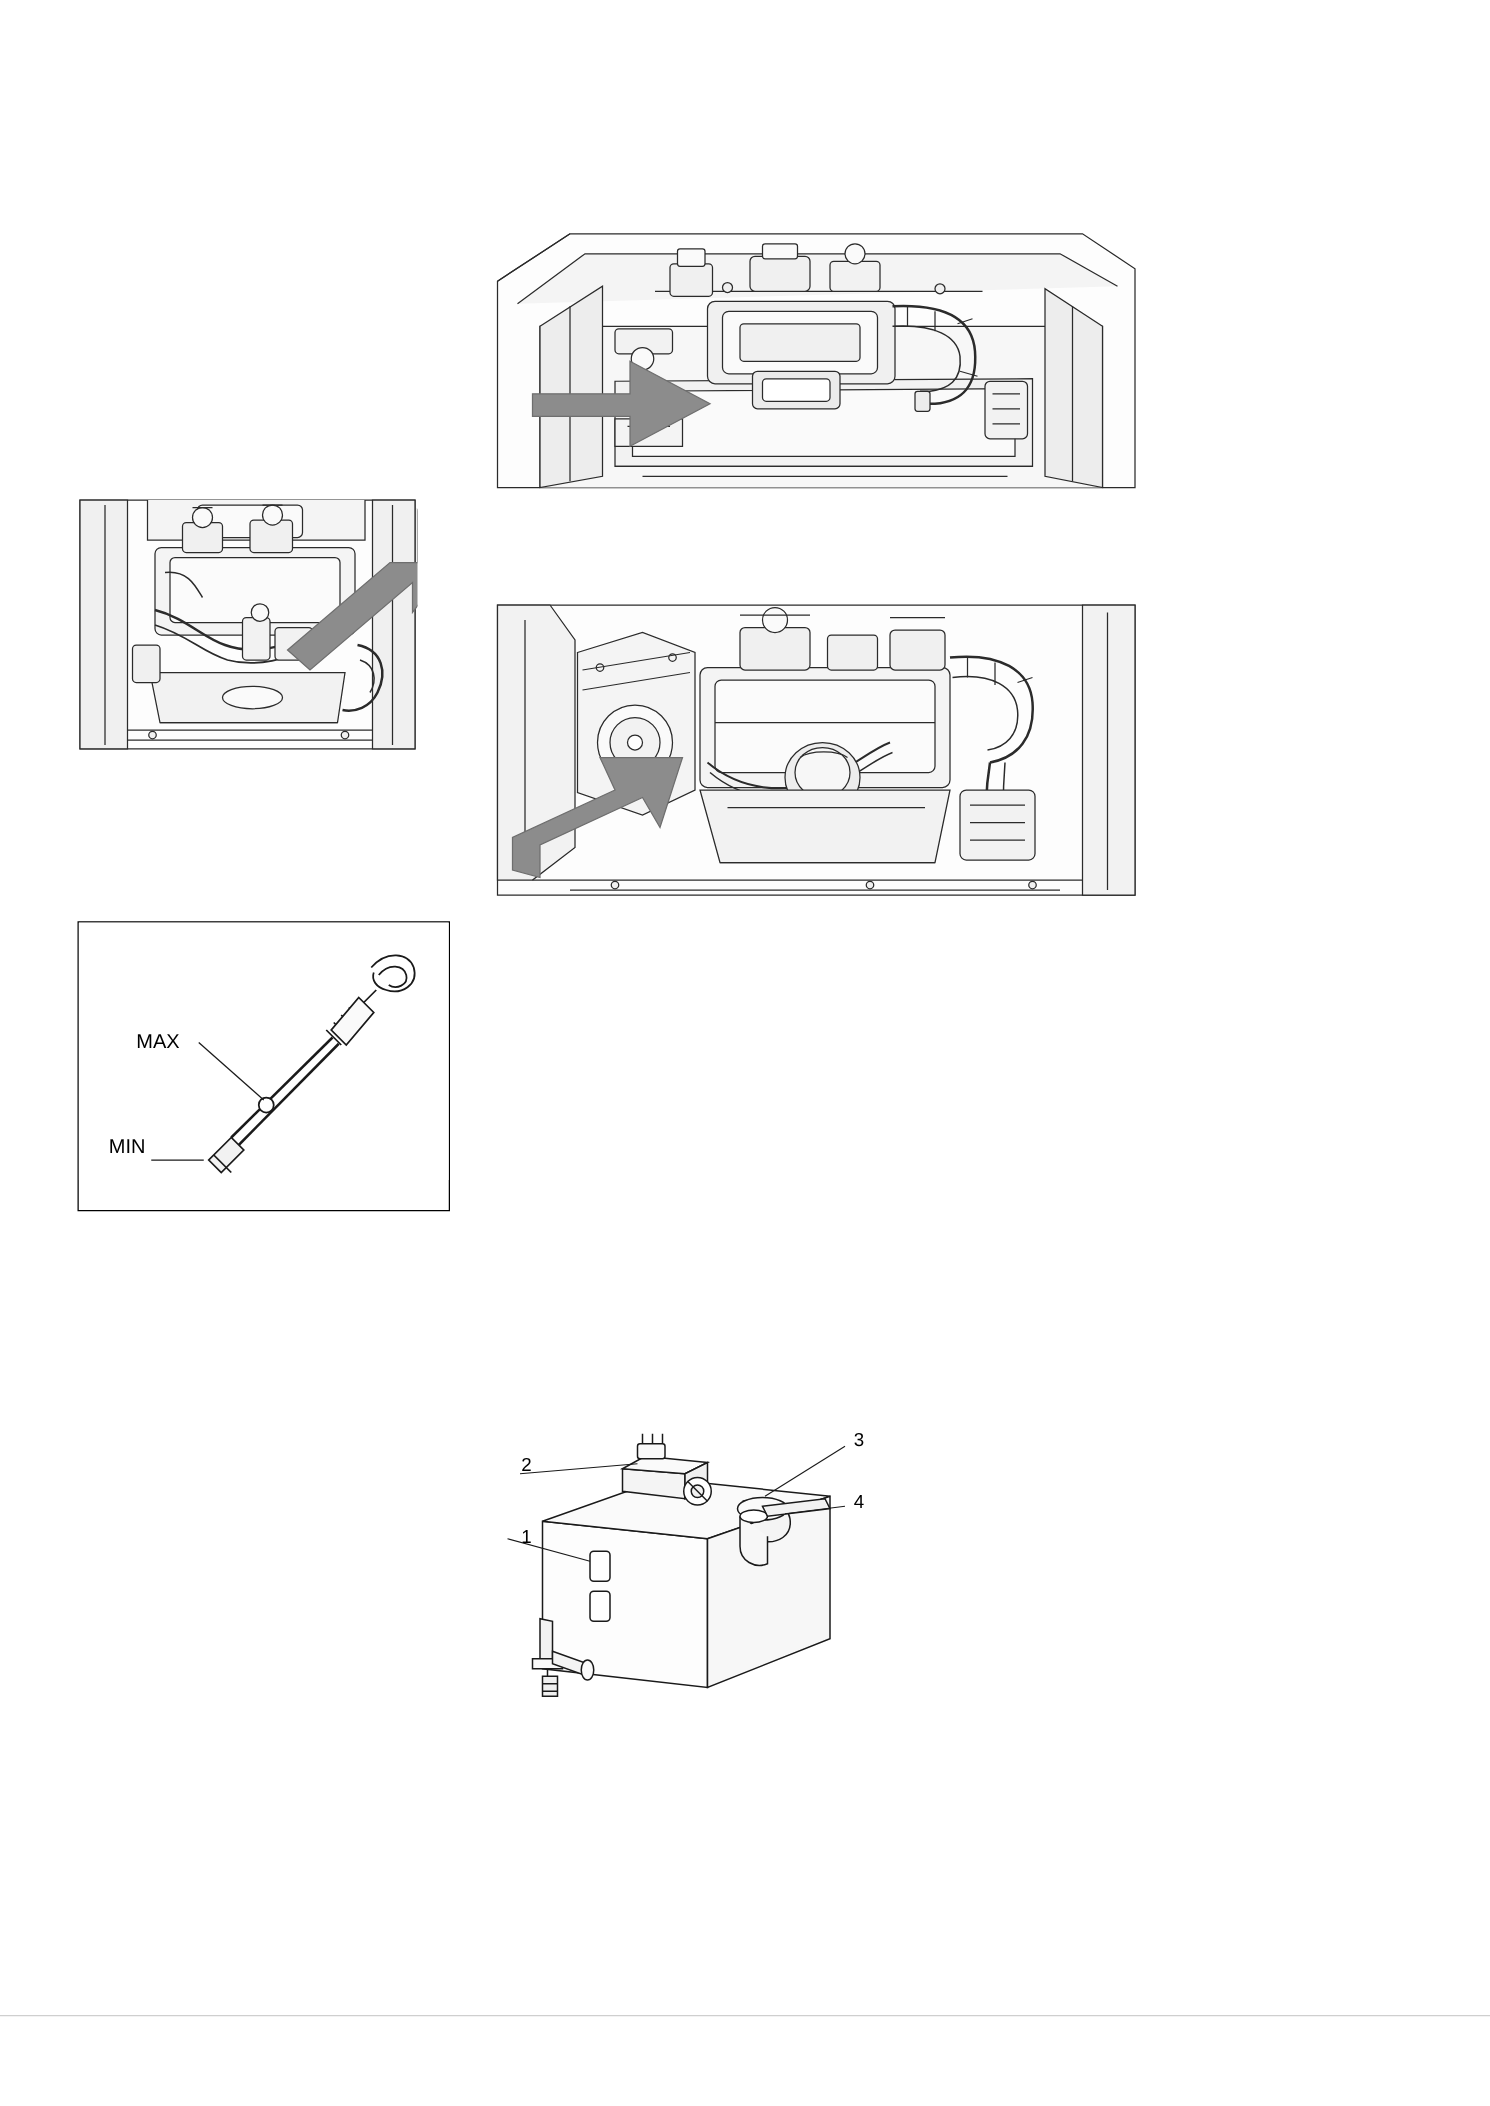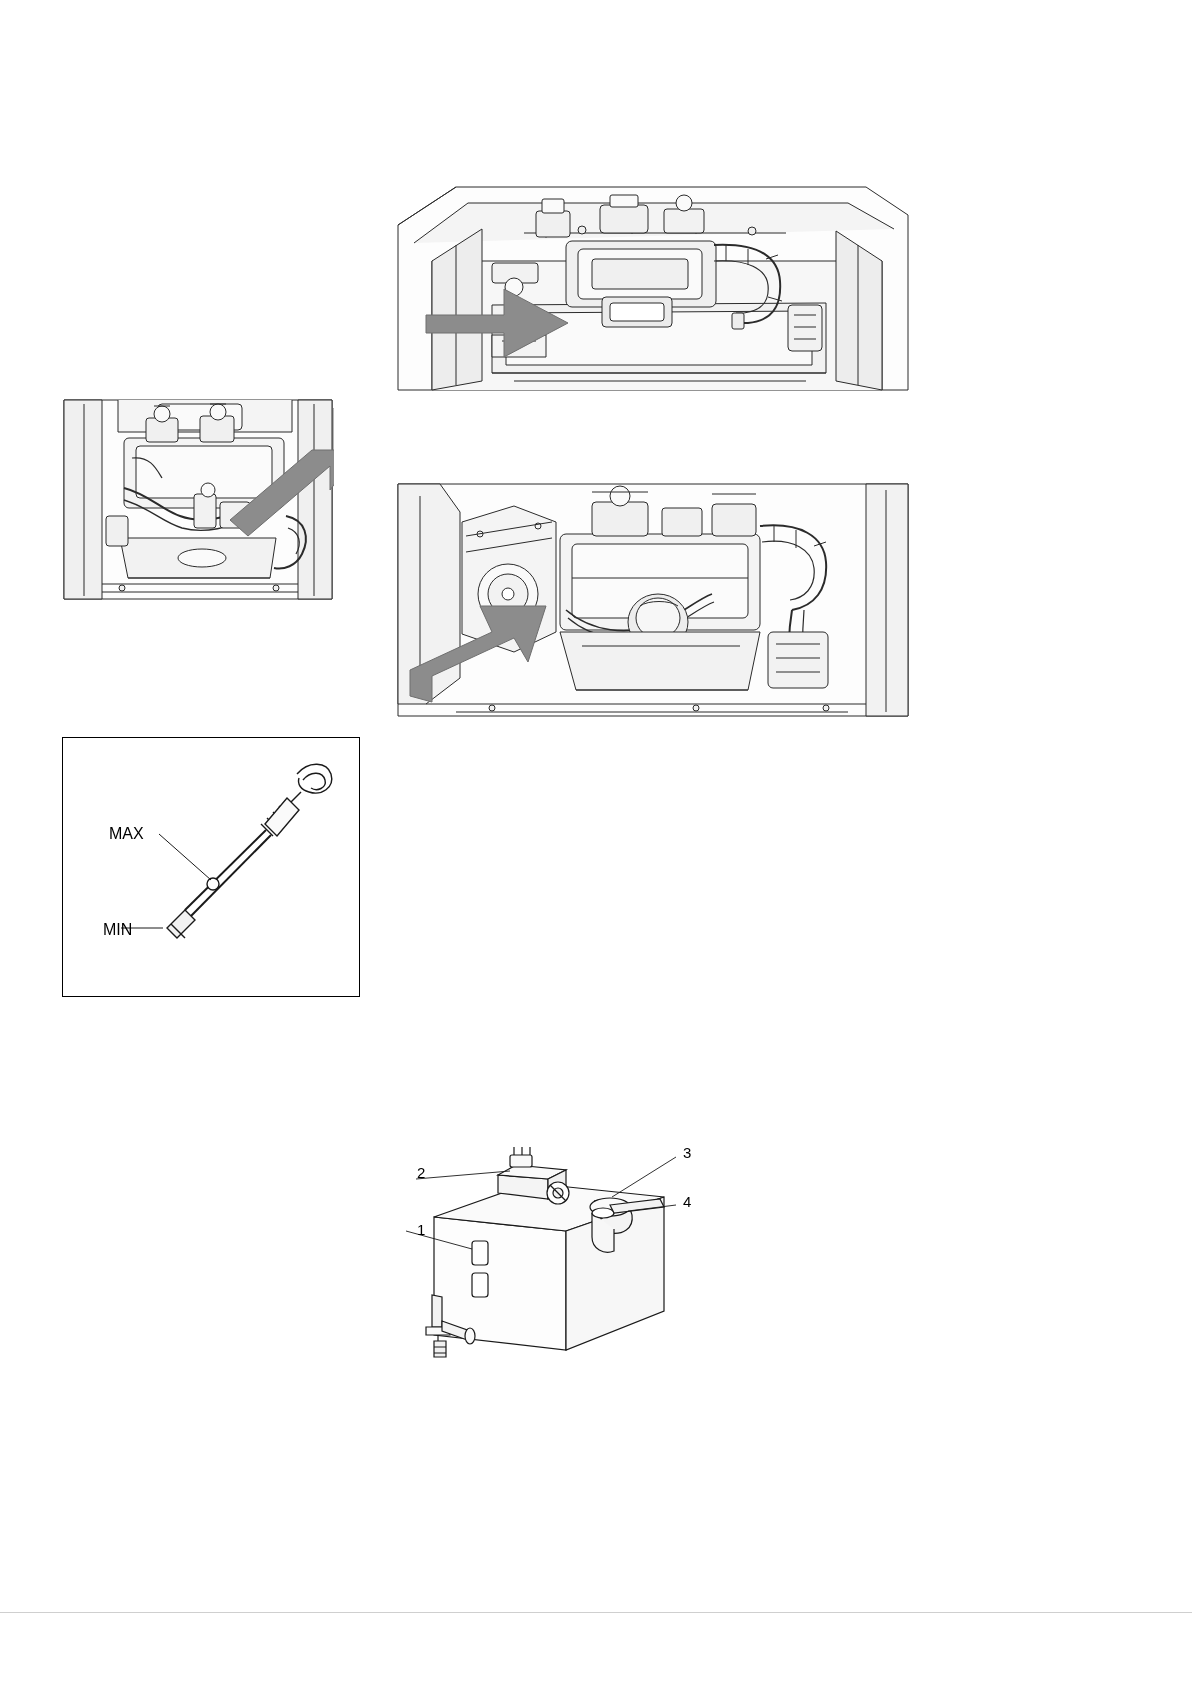--- a/index.html
+++ b/index.html
@@ -25,21 +25,21 @@
   }
   .fig svg { display: block; }
 
   
   #fig-engine-top { left: 396px; top: 185px; width: 514px; height: 207px; }
   
   #fig-engine-left { left: 62px; top: 398px; width: 272px; height: 203px; }
   
   #fig-engine-right { left: 396px; top: 482px; width: 514px; height: 236px; }
   
-  #fig-dipstick { left: 62px; top: 737px; width: 298px; height: 260px; border: 1px solid #000; }
+  #fig-dipstick { left: 62px; top: 737px; width: 298px; height: 232px; border: 1px solid #000; }
   
   #fig-tank { left: 398px; top: 1145px; width: 320px; height: 215px; }
 
   .callout-num {
     position: absolute;
     font-size: 15px;
     line-height: 15px;
     font-family: "Liberation Sans", sans-serif;
     color: #000;
   }
@@ -268,21 +268,21 @@
 
         <path d="M122 172 L104 190 L114 200 L132 182 Z" fill="#f2f2f2"></path>
         <path d="M108 186 L122 200"></path>
 
         <path d="M96 96 L148 142" stroke-width="1"></path>
         <path d="M58 190 L100 190" stroke-width="1"></path>
       </g>
       <text x="0" y="0" fill="none"></text>
     </svg>
     <span class="dip-label" style="left:46px; top:88px;">MAX</span>
-    <span class="dip-label" style="left:24px; top:184px;margin-left:16px;">MIN</span>
+    <span class="dip-label" style="left:24px; top:172px;">MIN</span>
   </div>
 
   <div class="fig" id="fig-tank">
     <svg width="320" height="215" viewBox="0 0 320 215" xmlns="http://www.w3.org/2000/svg">
       <rect x="0" y="0" width="320" height="215" fill="#ffffff"></rect>
       <g stroke="#1a1a1a" fill="none" stroke-width="1.2">
 
         <path d="M36 72 L36 190 L168 205 L168 86 Z" fill="#fdfdfd"></path>
 
         <path d="M36 72 L132 38 L266 52 L168 86 Z" fill="#fafafa"></path>

